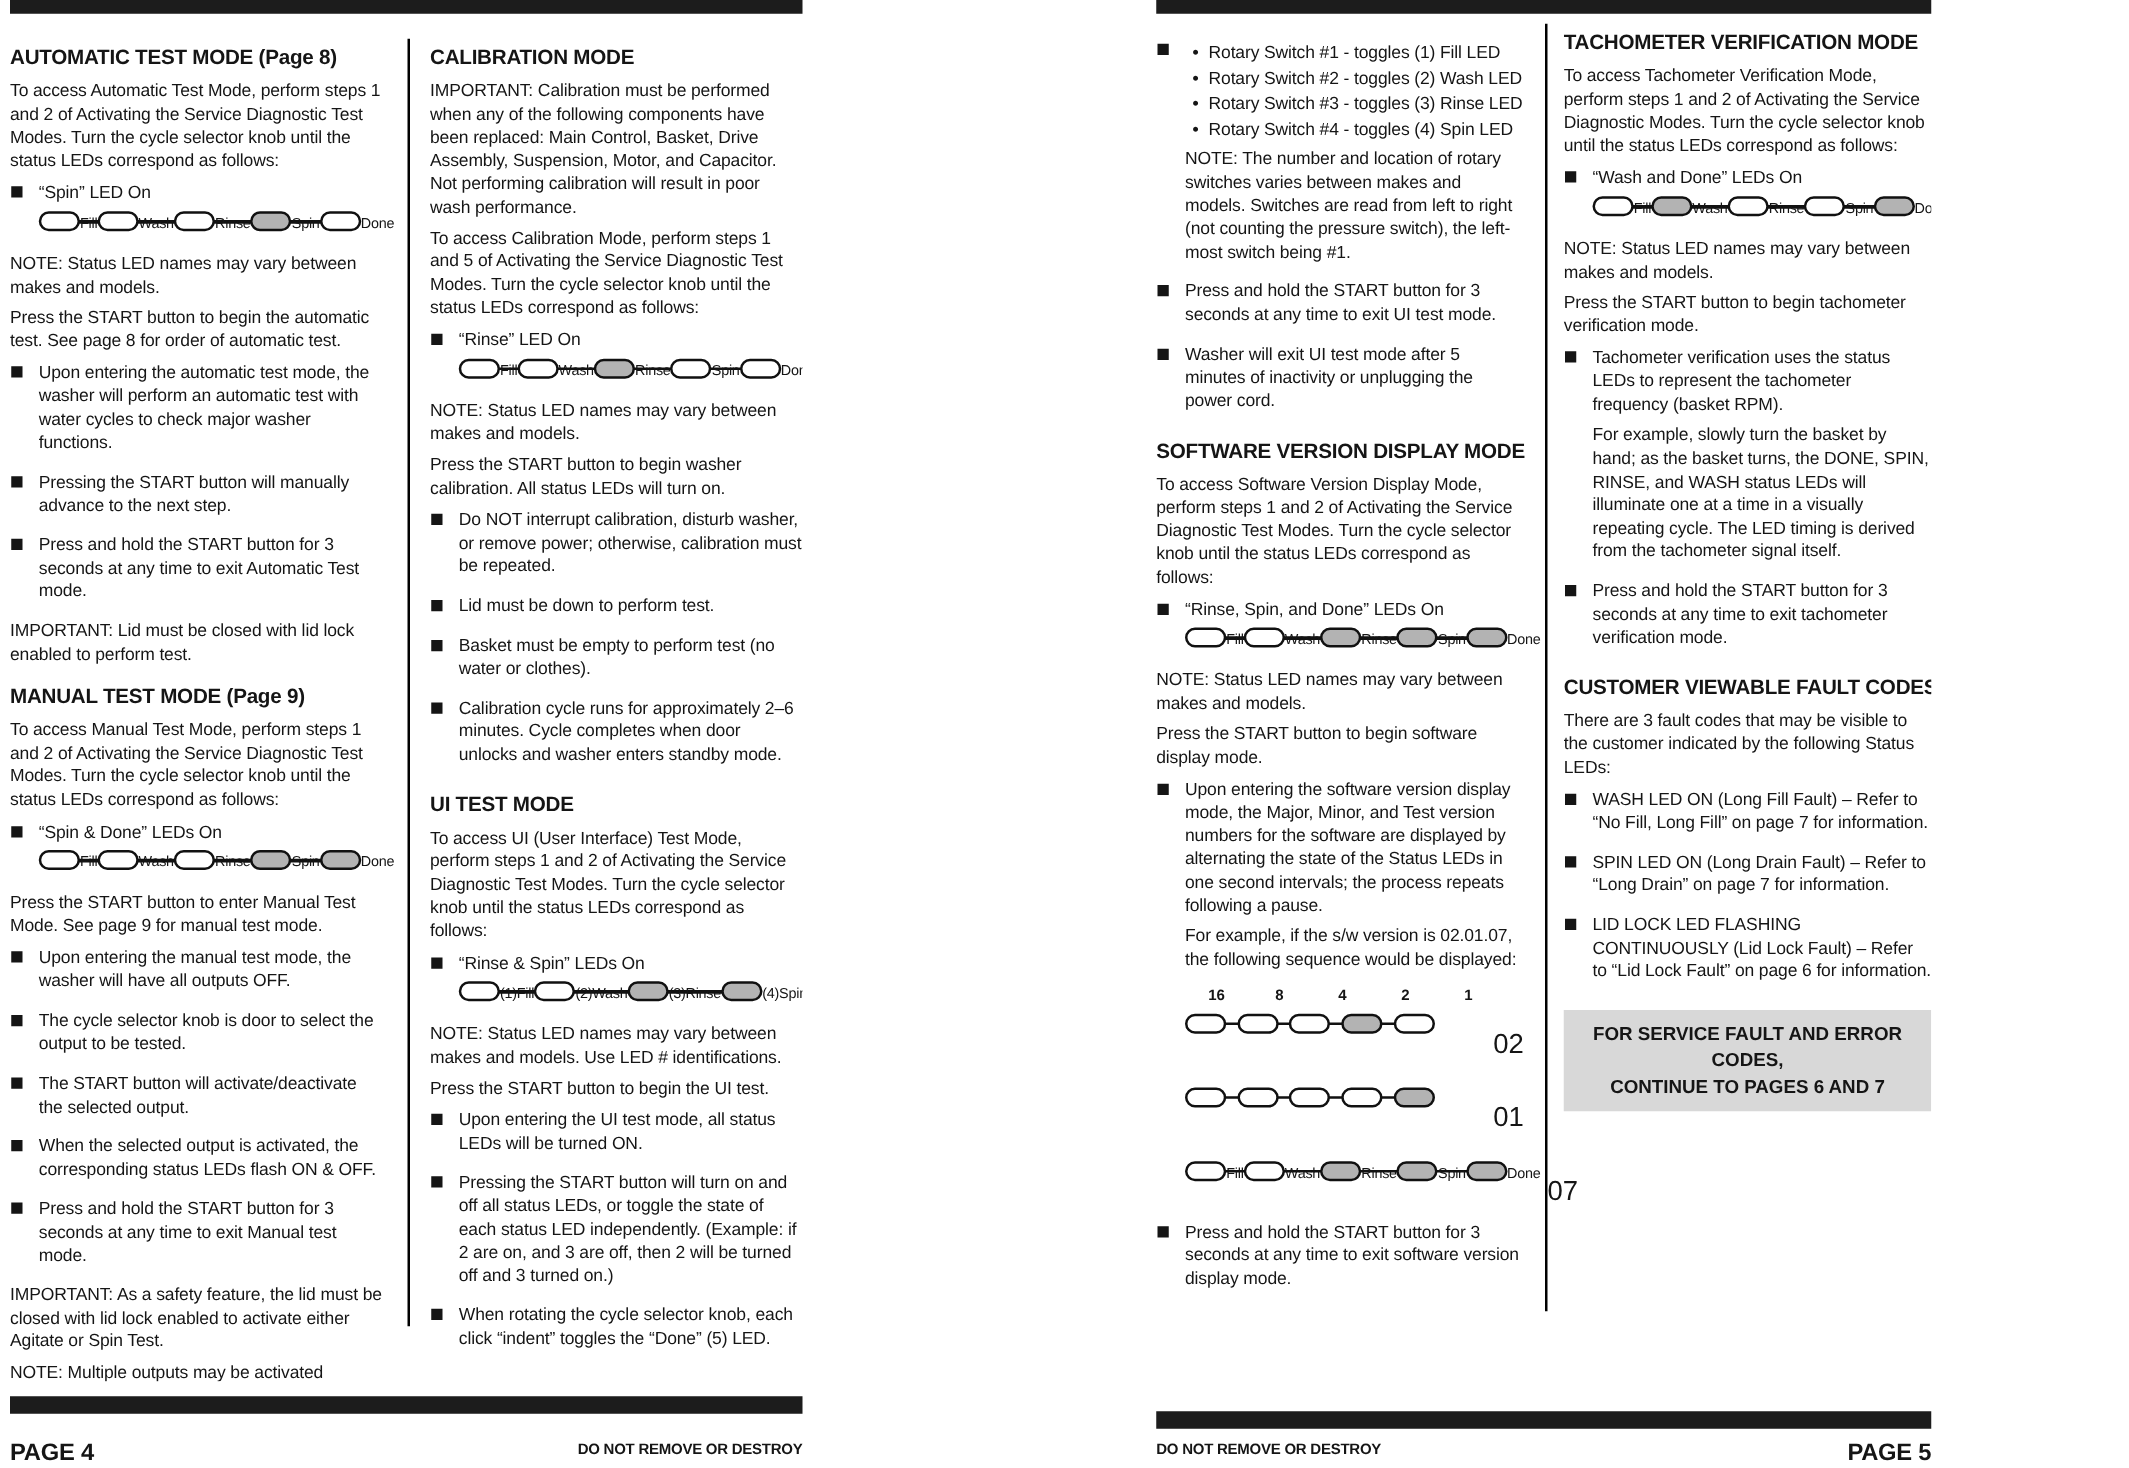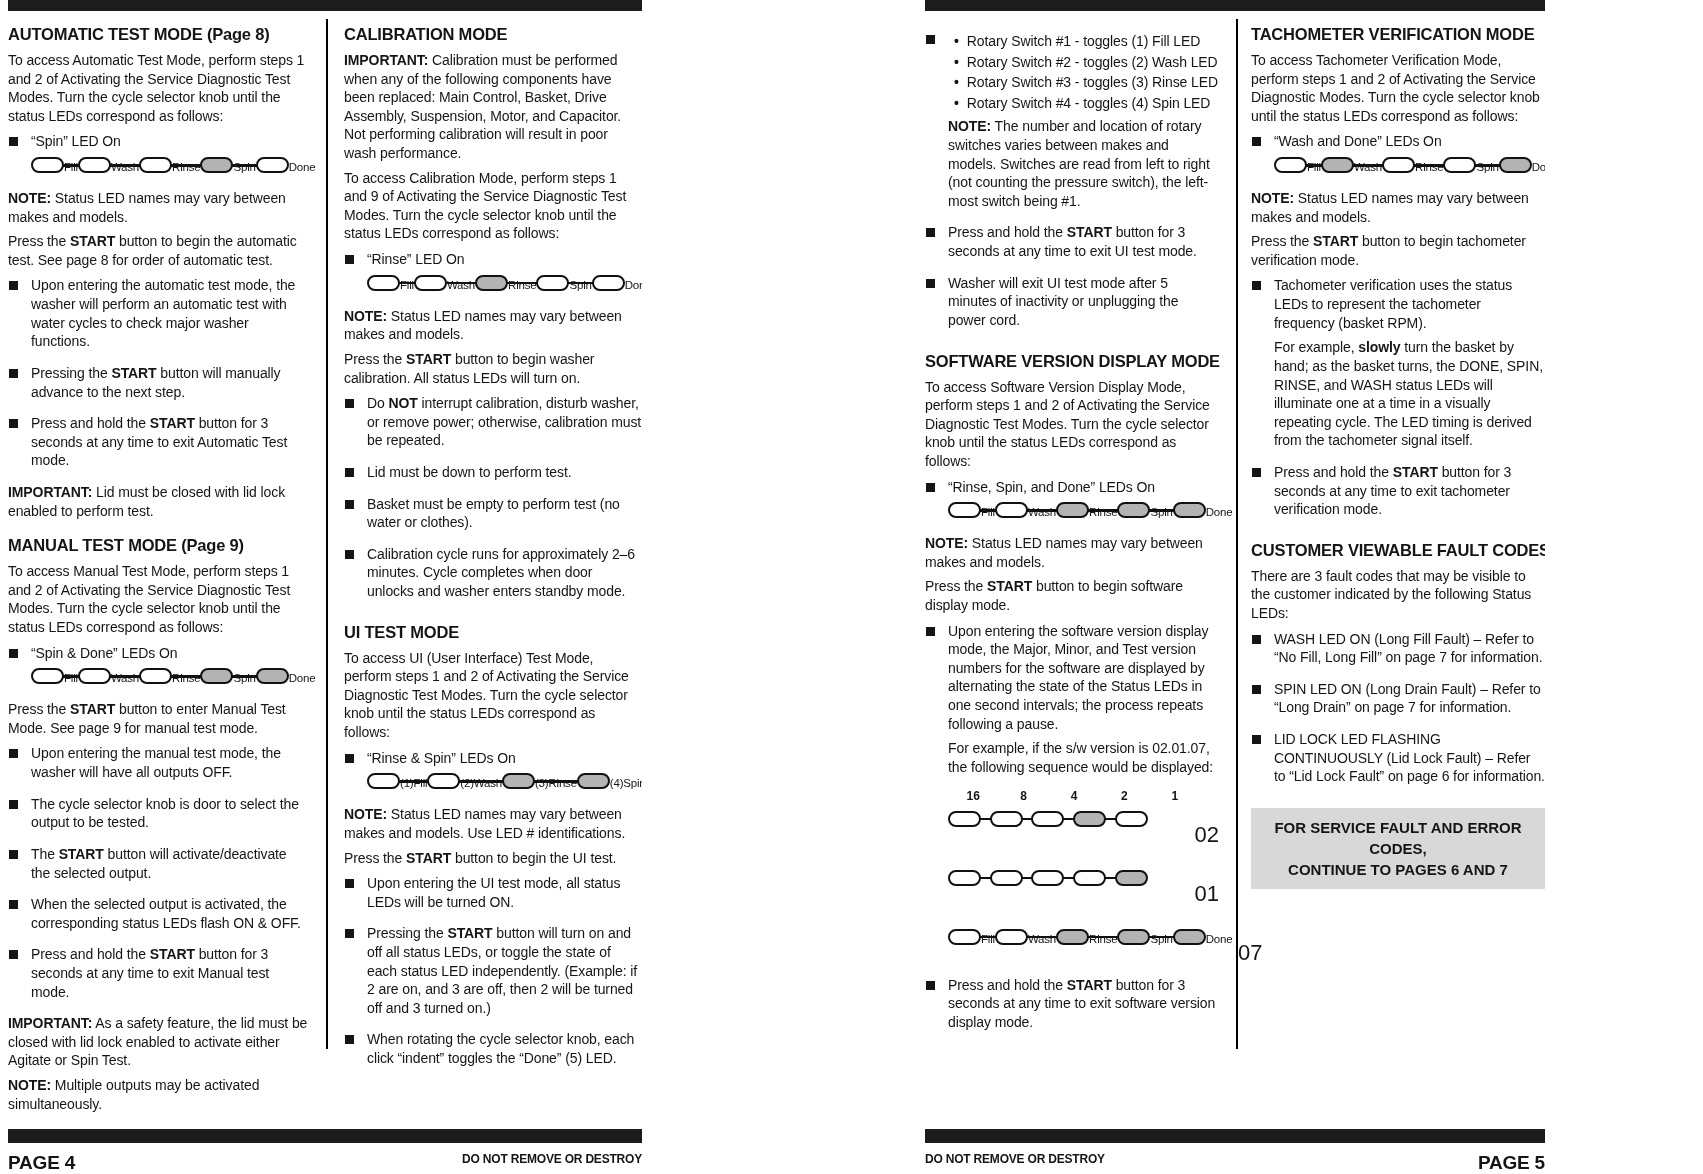--- a/index.html
+++ b/index.html
@@ -1,19 +1,19 @@
 <!DOCTYPE html>
 <html><head>
 <meta charset="utf-8">
 <style>
   html,body{margin:0;padding:0;background:#fff;}
   .sheet{position:relative;width:1703px;height:1174px;background:#fff;color:#151515;
          font-family:"Liberation Sans", sans-serif;overflow:hidden;}
   .page{position:absolute;top:0;display:flex;flex-direction:column;height:1174px;box-sizing:border-box;}
-  .page-left{left:8px;width:634px;}
+  .page-left{left:8px;width:634px;gap:12px;}
   .page-right{left:925px;width:620px;}
   .topbar{height:11px;background:#1c1c1c;flex:none;}
   .botbar{height:14px;background:#1c1c1c;flex:none;}
   .cols{flex:1;display:flex;position:relative;overflow:hidden;padding-top:9px;}
   .divider{position:absolute;top:8px;height:1030px;width:1.5px;background:#000;}
   .page-left .divider{left:318px;}
   .page-right .divider{left:311px;}
   .pl-c1{width:300px;margin-right:36px;flex:none;}
   .pl-c2{flex:1;min-width:0;}
   .pr-c1{width:294px;margin-right:32px;flex:none;}
@@ -38,21 +38,21 @@
   .bits span{flex:1;text-align:center;}
   .sw-row{display:flex;align-items:flex-start;margin-bottom:27px;}
   .sw-row:last-child{margin-bottom:8px;}
   .sw-row .led{margin:0;}
   .sw-val{font-size:22px;line-height:16px;margin-left:38px;margin-top:16px;}
   .notice-box{margin-top:16px;background:#d8d8d8;text-align:center;font-weight:bold;
               font-size:15px;line-height:1.4;padding:9px 21px;}
   .footer{display:flex;justify-content:space-between;align-items:flex-start;padding-top:9px;flex:none;}
   .pg{font-size:19px;font-weight:bold;letter-spacing:-0.2px;}
   .notice{font-size:12px;font-weight:bold;letter-spacing:-0.2px;}
-  b{font-weight:bold;}
+  b{font-weight:normal;}
 </style>
 </head>
 <body>
 
 <div class="sheet">
 
   <div class="page page-left">
     <div class="topbar"></div>
     <div class="cols">
       <div class="divider"></div>
@@ -174,21 +174,21 @@
             </div>
         </div>
         <p class="p"><b>IMPORTANT:</b> As a safety feature, the lid must be closed with lid lock enabled to activate either Agitate or Spin Test.</p>
         <p class="p"><b>NOTE:</b> Multiple outputs may be activated simultaneously.</p>
 
       </div>
 
       <div class="pl-c2">
         <h2 class="h first">CALIBRATION MODE</h2>
         <p class="p"><b>IMPORTANT:</b> Calibration must be performed when any of the following components have been replaced: Main Control, Basket, Drive Assembly, Suspension, Motor, and Capacitor. Not performing calibration will result in poor wash performance.</p>
-        <p class="p">To access Calibration Mode, perform steps 1 and 9 of Activating the Service Diagnostic Test Modes. Turn the cycle selector knob until the status LEDs correspond as follows:</p>
+        <p class="p">To access Calibration Mode, perform steps 1 and 5 of Activating the Service Diagnostic Test Modes. Turn the cycle selector knob until the status LEDs correspond as follows:</p>
         <div class="bullet">
           <span class="sq"></span>
           <div class="btext">
             <p class="p">“Rinse” LED On</p>
             <div class="led">
                 <span class="led-line"></span>
                 <span class="led-unit">
                   <span class="led-pill"></span>
                   <span class="led-lab">Fill</span>
                 </span>

